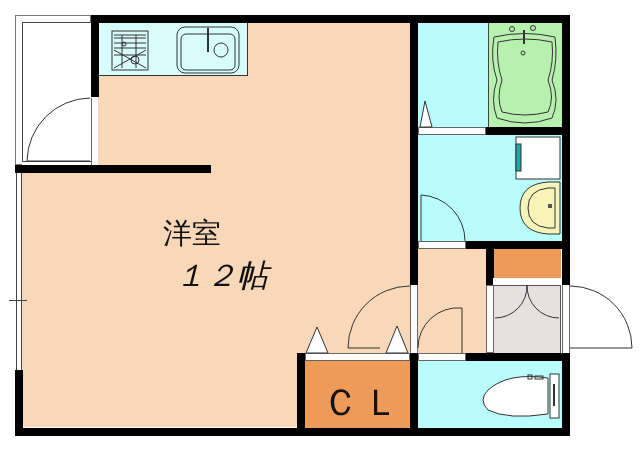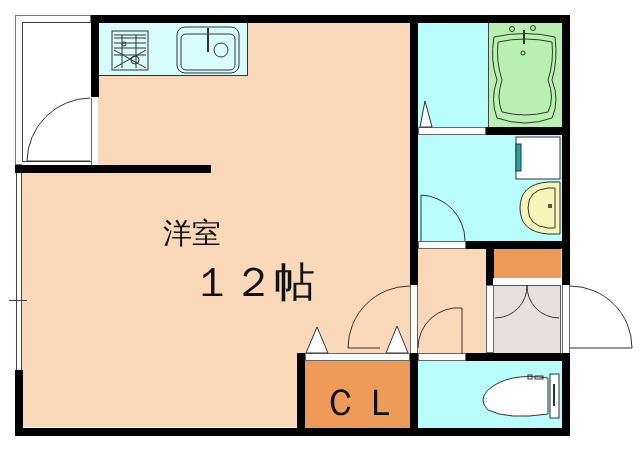--- a/index.html
+++ b/index.html
@@ -57,21 +57,21 @@
   <div class="abs" style="left:418px;top:241px;width:48px;height:8px;background:#fff;border:1px solid #666;"></div>
   <div class="wall" style="left:486px;top:241px;width:8px;height:44px;"></div>
   <div class="abs" style="left:486px;top:285px;width:8px;height:68px;background:#fff;border:1px solid #666;"></div>
   <div class="wall" style="left:466px;top:353px;width:104px;height:8px;"></div>
   <div class="abs" style="left:418px;top:353px;width:48px;height:8px;background:#fff;border:1px solid #666;"></div>
   <div class="abs" style="left:305px;top:353px;width:105px;height:8px;background:#fff;border:1px solid #666;"></div>
   <div class="wall" style="left:297px;top:353px;width:8px;height:80px;"></div>
   <div class="abs" style="left:493px;top:278px;width:68px;height:7px;background:#fff;"></div>
 
   <div class="label" style="left:163px;top:214px;font-size:29px;">洋室</div>
-  <div class="label" style="left:192px;top:255px;font-size:41px;">１２帖</div>
+  <div class="label" style="left:175px;top:255px;font-size:31px;font-style:italic;">１２帖</div>
 
   <svg width="640" height="451" viewBox="0 0 640 451">
 
     <path d="M90 98 A64 64 0 0 0 27 161 L90 161" fill="none" stroke="#333" stroke-width="1"></path>
 
     <g>
       <rect x="112" y="31" width="36" height="39" fill="#d8fcfc" stroke="#333"></rect>
       <line x1="114" y1="35" x2="146" y2="35" stroke="#333"></line>
       <line x1="114" y1="38" x2="146" y2="38" stroke="#333"></line>
       <line x1="114" y1="43" x2="146" y2="43" stroke="#333"></line>

